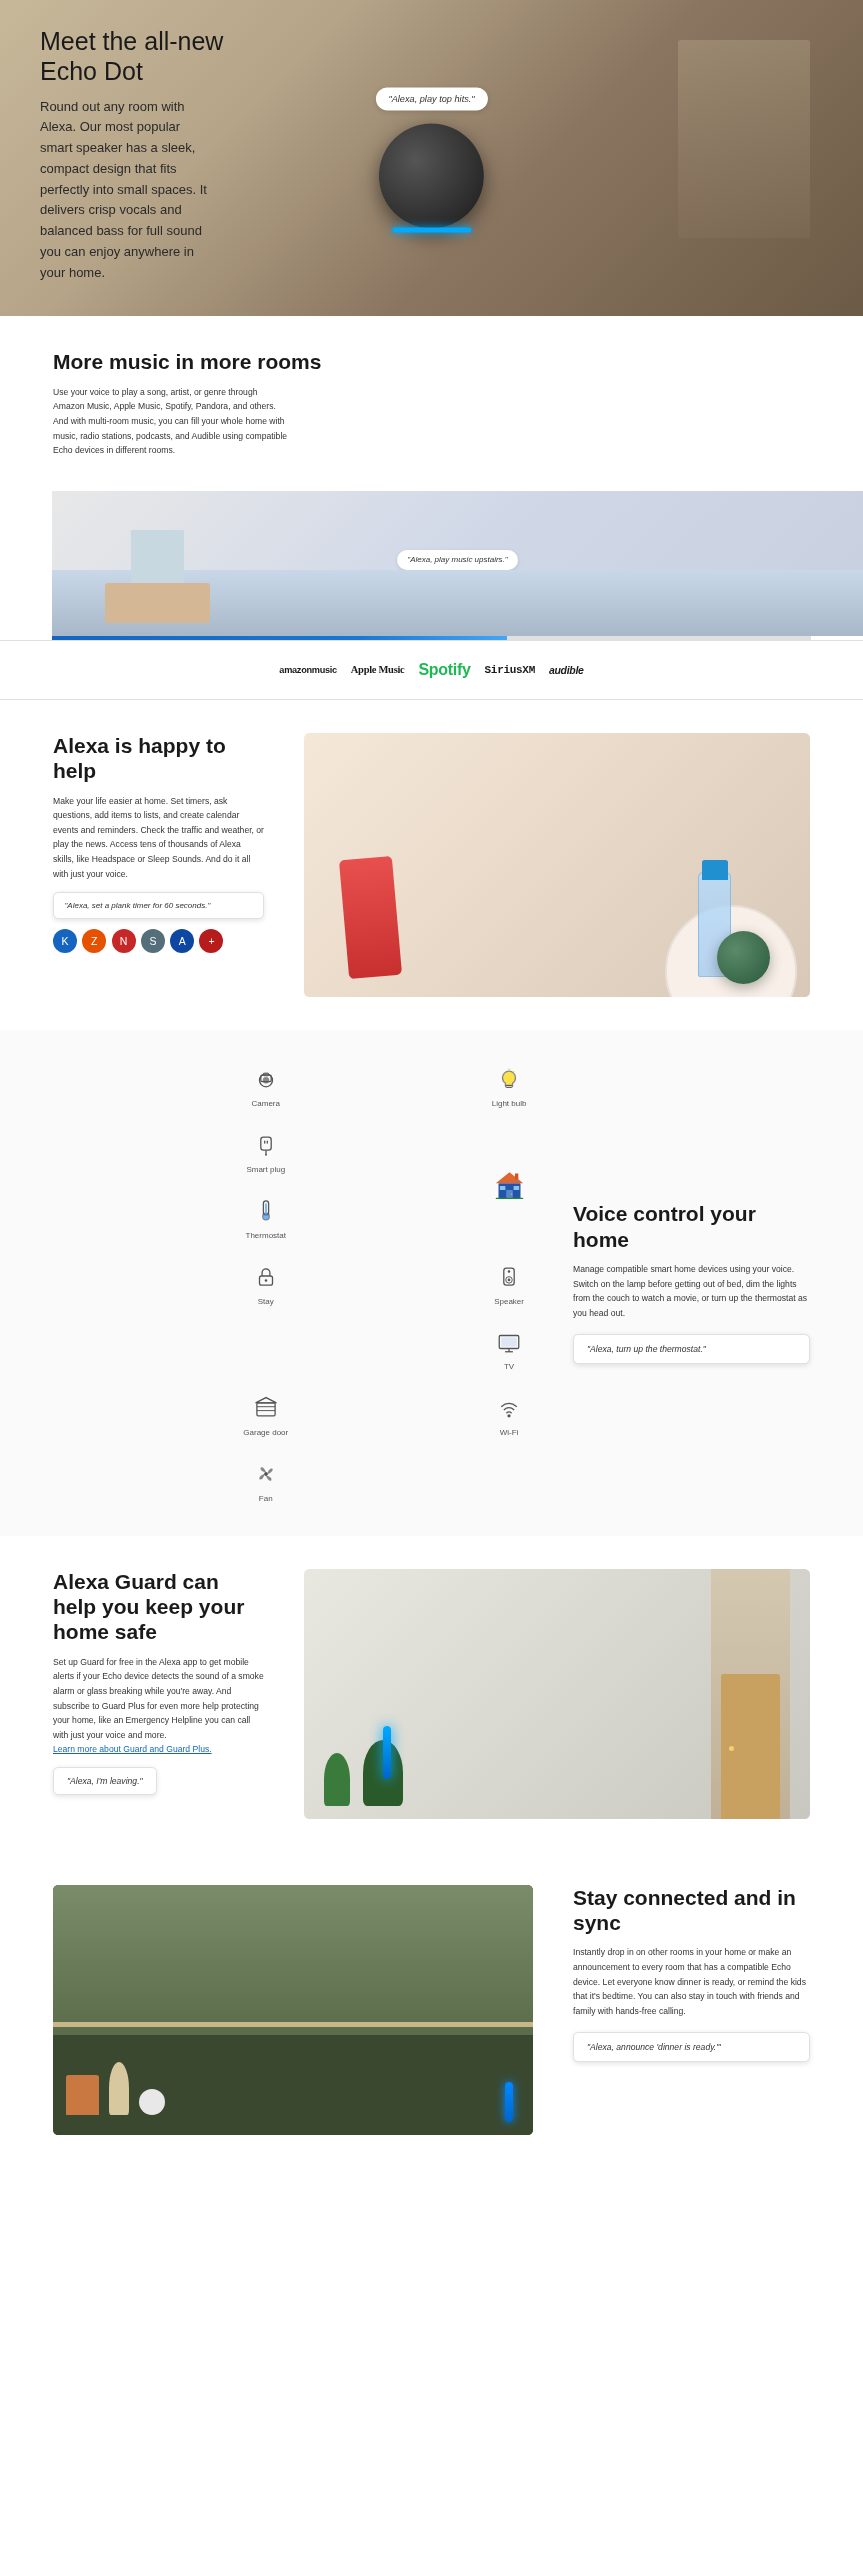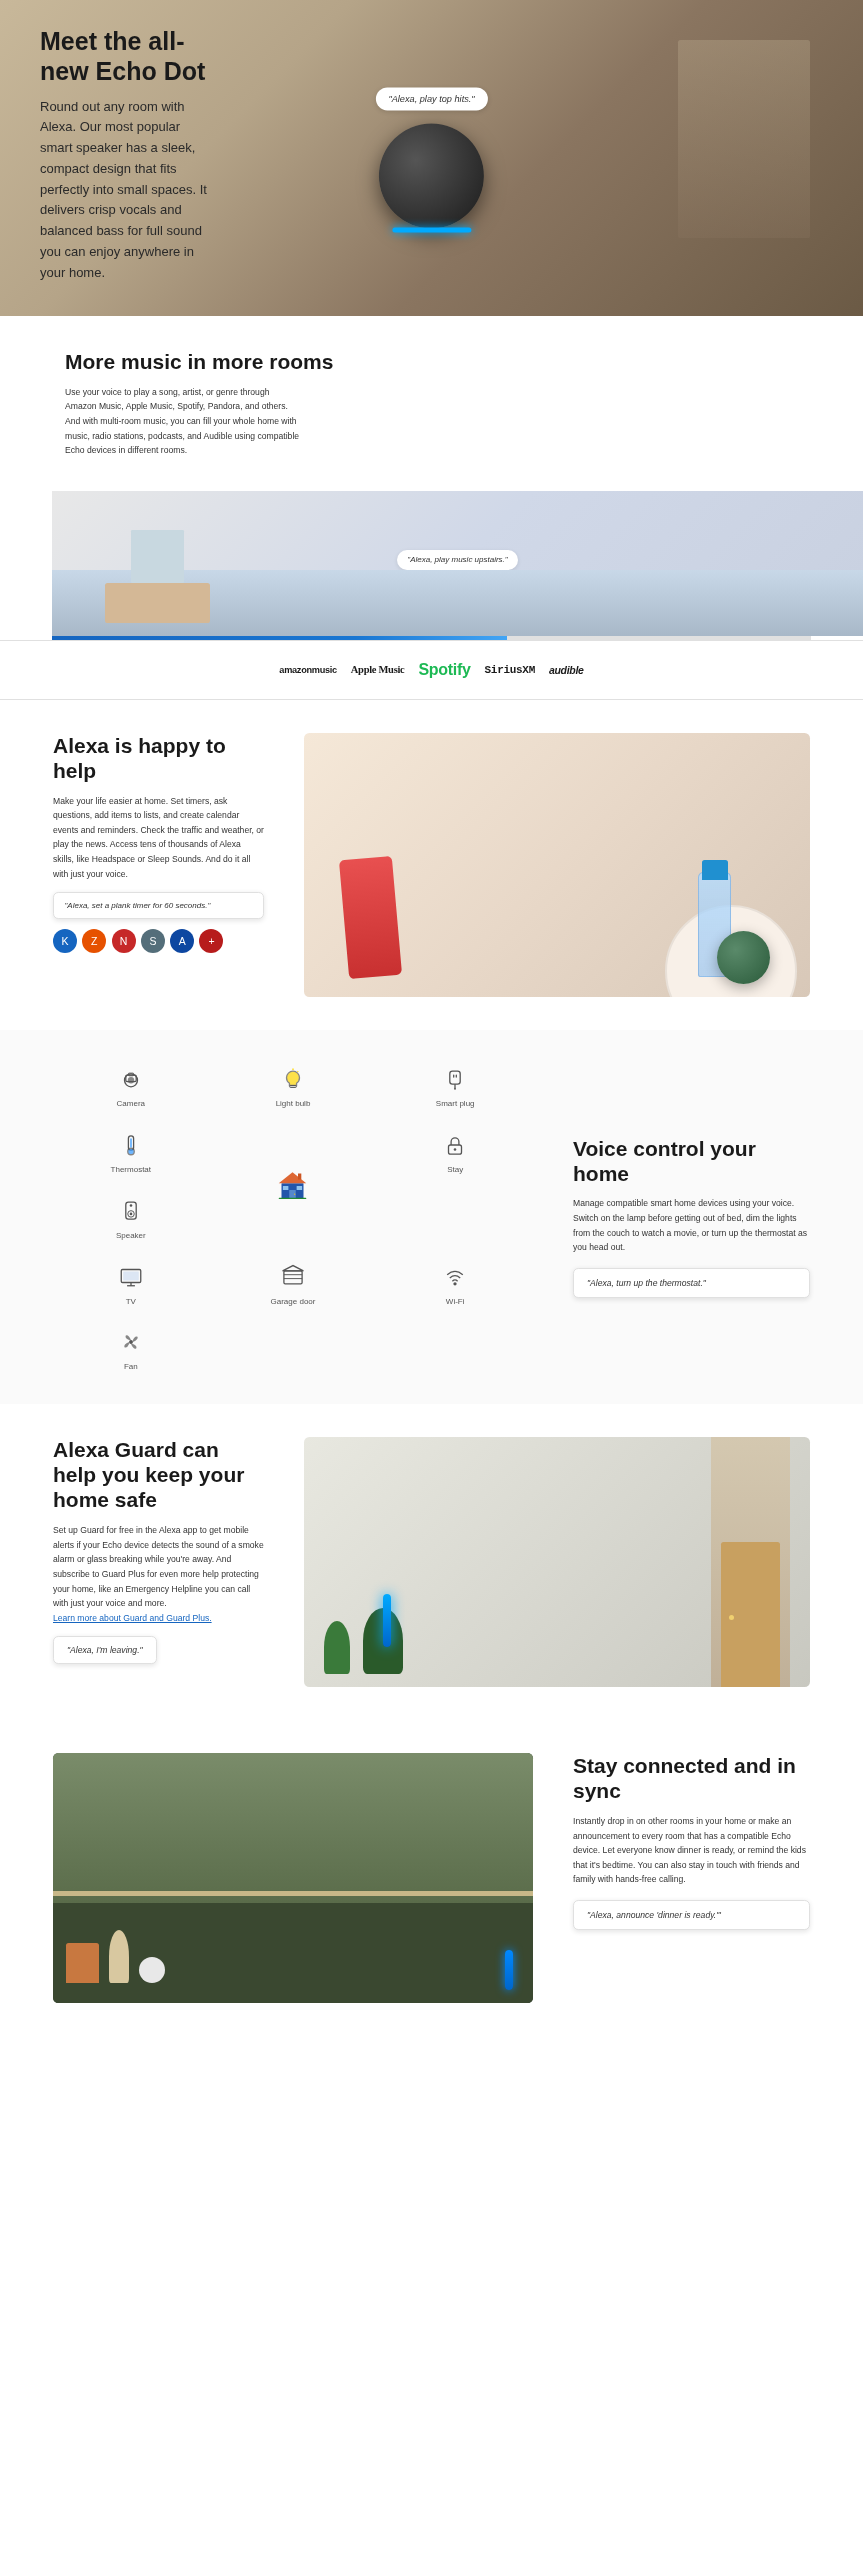--- a/index.html
+++ b/index.html
@@ -14,21 +14,21 @@
       align-items: flex-start;
       padding: 26px 40px;
       overflow: hidden;
     }
     .hero-text {
       max-width: 184px;
       z-index: 2;
     }
     .hero-title {
       font-size: 25px;
-      font-weight: 700;
+      font-weight: 400;
       color: #1a1a1a;
       line-height: 1.2;
       margin-bottom: 10.5px;
     }
     .hero-desc {
       font-size: 13px;
       color: #2a2a2a;
       line-height: 1.6;
       max-width: 171px;
     }
@@ -83,21 +83,20 @@
       opacity: 0.3;
       border-radius: 2.6px;
     }
 
     
     .music-section {
       display: flex;
       padding: 33px 53px;
       gap: 40px;
       align-items: flex-start;
-      margin-left: 12px;
     }
     .music-left {
       min-width: 184px;
     }
     .section-title {
       font-size: 21px;
       font-weight: 700;
       color: #1a1a1a;
       line-height: 1.2;
       margin-bottom: 10.5px;
@@ -265,21 +264,21 @@
     .smart-home {
       display: flex;
       padding: 26px 53px;
       gap: 40px;
       align-items: center;
       background: #fafafa;
     }
     .smart-home-left {
       flex: 1;
       display: grid;
-      grid-template-columns: repeat(3, 1fr);
+      grid-template-columns: repeat(1, 1fr);
       grid-template-rows: auto auto auto auto;
       gap: 6.6px;
       align-items: center;
       justify-items: center;
     }
     .device-item {
       display: flex;
       flex-direction: column;
       align-items: center;
       gap: 4px;

